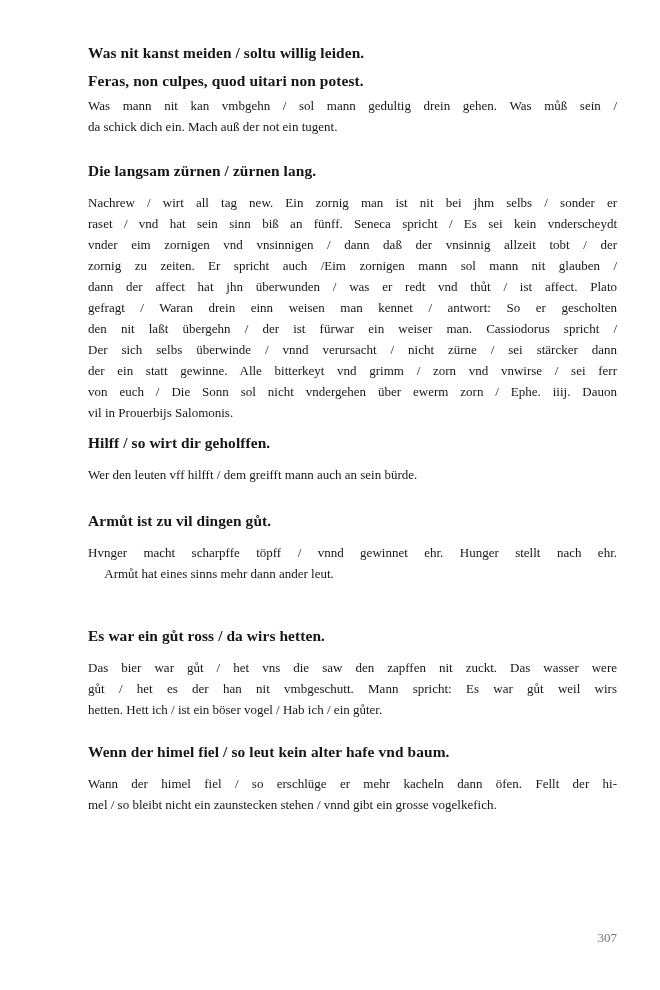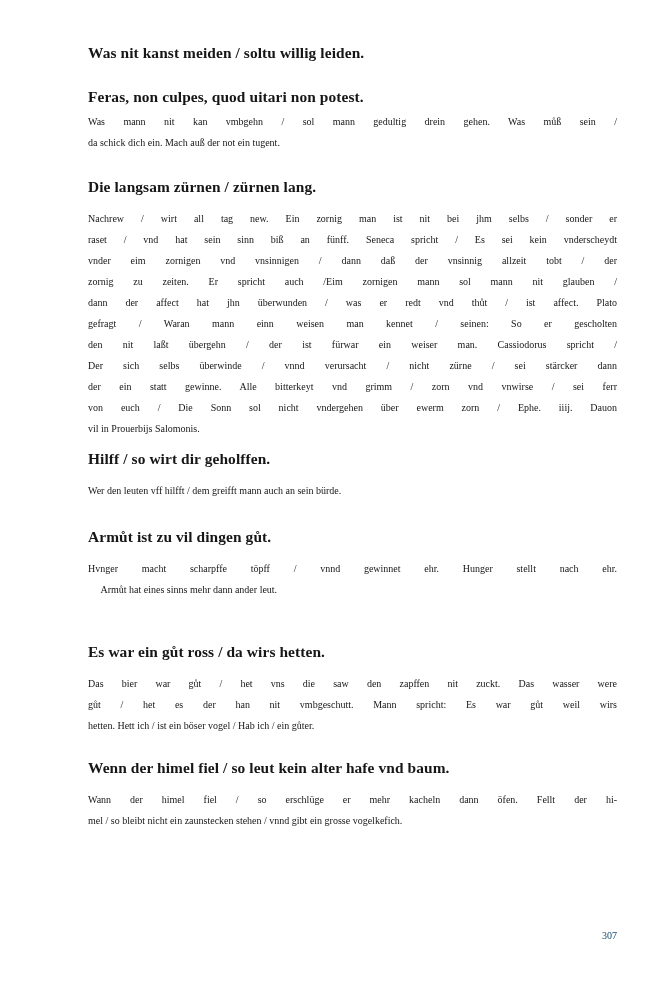--- a/index.html
+++ b/index.html
@@ -15,44 +15,44 @@
     overflow: hidden;
   }
   #sections { width: 529px; }
   .section-heading {
     font-weight: 700;
     text-align: left;
     font-size: 15.4px;
     line-height: 16px;
     letter-spacing: 0.1px;
   }
-  .section-heading + .section-heading { margin-top: 28px; }
+  .section-heading + .section-heading { margin-top: 12px; }
   .section-paragraph { margin-top: 13px; }
   .section:first-child .section-paragraph { margin-top: 6px; }
   .section:nth-child(2) > .section-heading:first-child { margin-top: 26px; }
   .section:nth-child(3) > .section-heading:first-child { margin-top: 12px; }
   .section:nth-child(4) > .section-heading:first-child { margin-top: 28px; }
   .section:nth-child(5) > .section-heading:first-child { margin-top: 44px; }
   .section:nth-child(6) > .section-heading:first-child { margin-top: 24px; }
   .pline {
-    font-size: 10px;
+    font-size: 13px;
     line-height: 21px;
     max-height: 21px;
     overflow: hidden;
     text-align: justify;
     text-align-last: justify;
     white-space: pre-wrap;
   }
   .pline.last { text-align-last: left; }
   .page-number {
     position: absolute;
     top: 930px;
     right: 43px;
-    font-size: 10px;
-    color: #0c4a6e;
+    font-size: 13px;
+    color: #737373;
   }
 </style>
 </head>
 <body>
 
 <main>
   <div id="sections">
       <section class="section">
         <div class="section-heading">Was nit kanst meiden / soltu willig leiden.</div>
         <div class="section-heading">Feras, non culpes, quod uitari non potest.</div>
@@ -62,21 +62,21 @@
         </div>
       </section>
       <section class="section">
         <div class="section-heading">Die langsam zürnen / zürnen lang.</div>
         <div class="section-paragraph">
           <div class="pline">Nachrew / wirt all tag new. Ein zornig man ist nit bei jhm selbs / sonder er</div>
           <div class="pline">raset / vnd hat sein sinn biß an fünff. Seneca spricht / Es sei kein vnderscheydt</div>
           <div class="pline">vnder eim zornigen vnd vnsinnigen / dann daß der vnsinnig allzeit tobt / der</div>
           <div class="pline">zornig zu zeiten. Er spricht auch /Eim zornigen mann sol mann nit glauben /</div>
           <div class="pline">dann der affect hat jhn überwunden / was er redt vnd thůt / ist affect. Plato</div>
-          <div class="pline">gefragt / Waran mann einn weisen man kennet / seinen: So er gescholten</div>
+          <div class="pline">gefragt / Waran drein einn weisen man kennet / antwort: So er gescholten</div>
           <div class="pline">den nit laßt übergehn / der ist fürwar ein weiser man. Cassiodorus spricht /</div>
           <div class="pline">Der sich selbs überwinde / vnnd verursacht / nicht zürne / sei stärcker dann</div>
           <div class="pline">der ein statt gewinne. Alle bitterkeyt vnd grimm / zorn vnd vnwirse / sei ferr</div>
           <div class="pline">von euch / Die Sonn sol nicht vndergehen über ewerm zorn / Ephe. iiij. Dauon</div>
           <div class="pline last">vil in Prouerbijs Salomonis.</div>
         </div>
       </section>
       <section class="section">
         <div class="section-heading">Hilff / so wirt dir geholffen.</div>
         <div class="section-paragraph">

